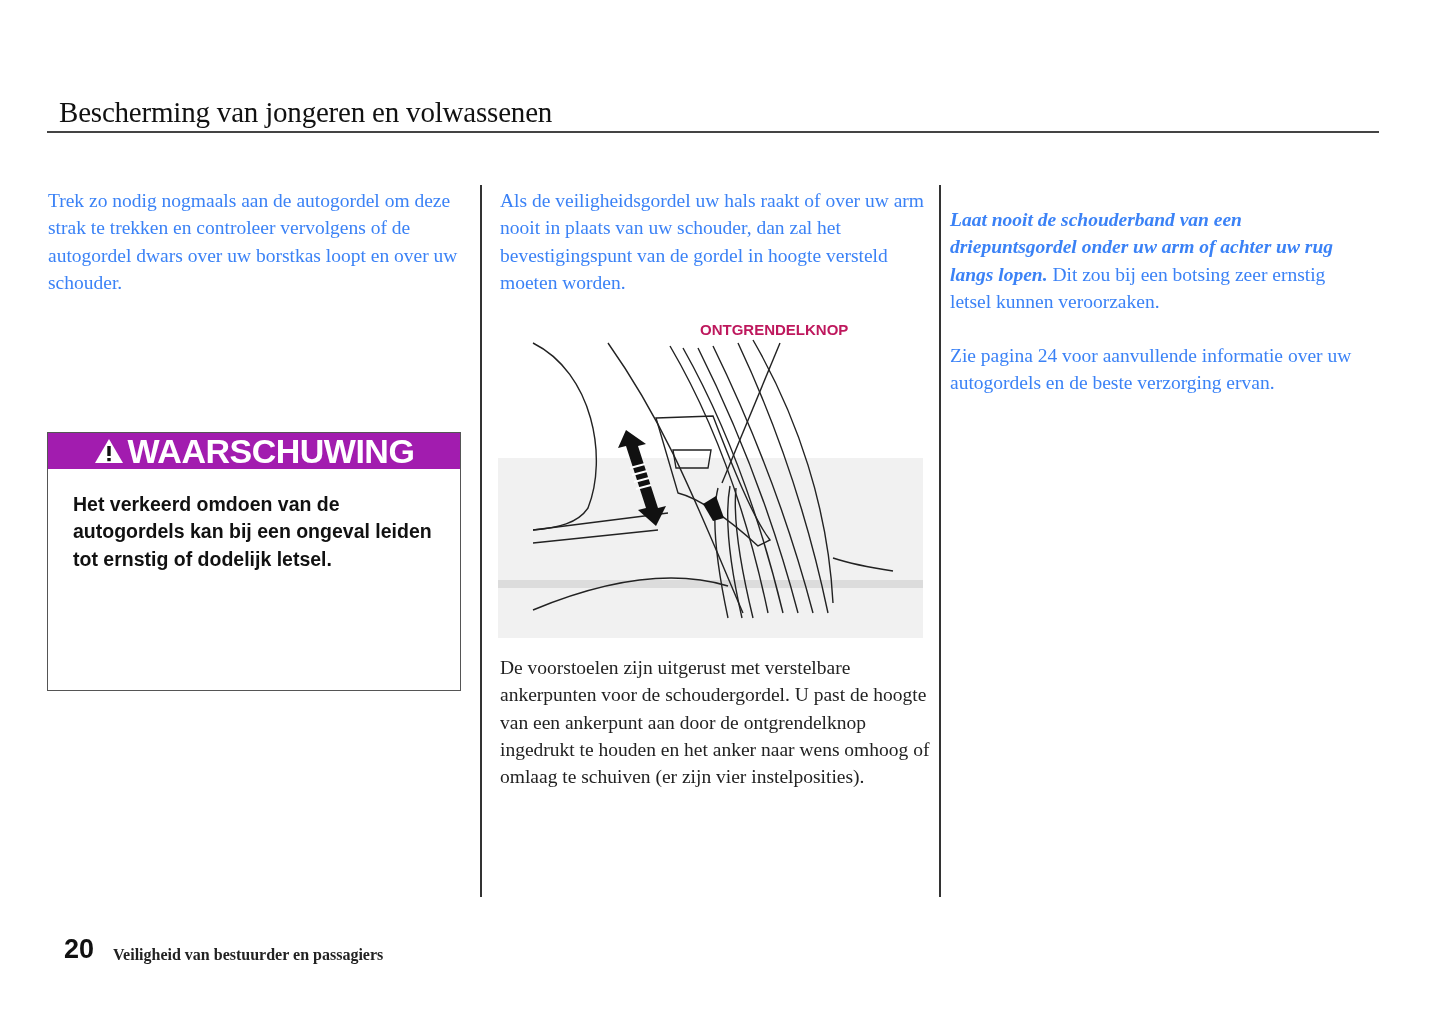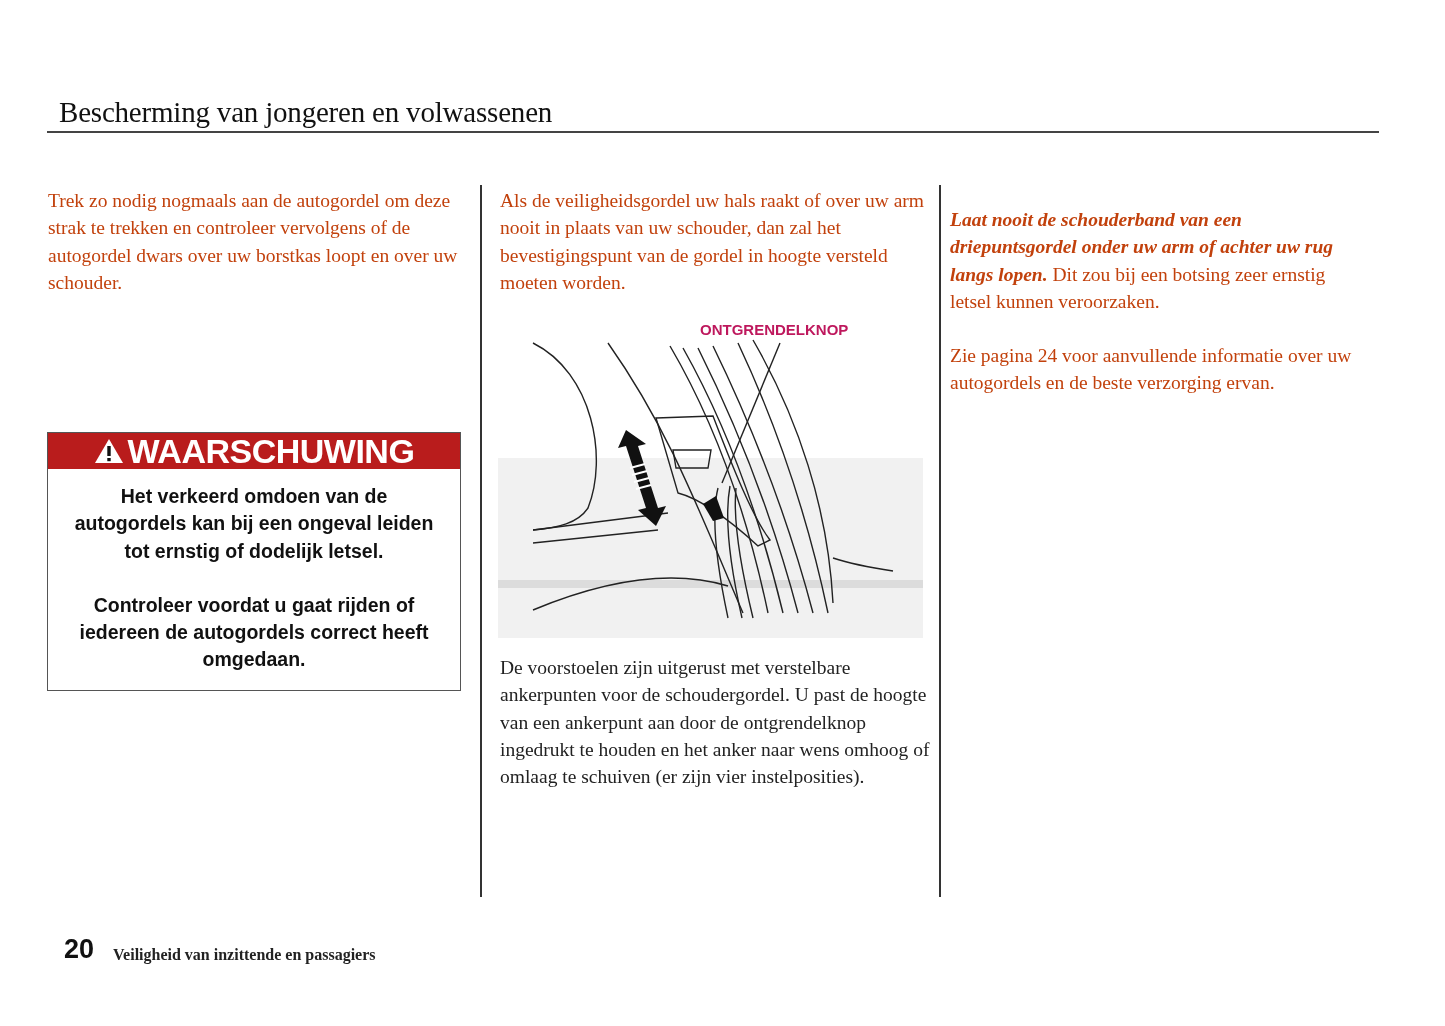--- a/index.html
+++ b/index.html
@@ -1,31 +1,31 @@
 <!DOCTYPE html>
 <html><head>
 <meta charset="utf-8">
 <style>
   html, body { margin:0; padding:0; background:#ffffff; }
   body { width:1445px; height:1026px; position:relative; overflow:hidden; color:#1a1a1a; font-family:"Liberation Serif", "DejaVu Serif", serif; }
   .title { position:absolute; left:47px; top:84px; font-size:29px; letter-spacing:-0.2px; color:#111; margin:12px; font-weight:normal; }
   .title-rule { position:absolute; left:47px; top:131px; width:1332px; height:2px; background:#444; }
-  .col { position:absolute; top:187px; font-size:19.5px; line-height:27.3px; color:#c2410c; }
+  .col { position:absolute; top:187px; font-size:19.5px; line-height:27.3px; color:#3b82f6; }
   .col p { margin:0 0 27px 0; }
   .col1 { left:48px; width:420px; }
   .col2 { left:500px; width:430px; }
   .col3 { left:950px; width:420px;margin-top:19px; }
   .vrule { position:absolute; top:185px; width:2px; height:712px; background:#333; }
   .vr1 { left:480px; } .vr2 { left:939px; }
   .bi { font-weight:bold; font-style:italic; }
   .warn { position:absolute; left:47px; top:432px; width:414px; height:259px; border:1px solid #555; box-sizing:border-box; }
-  .warn-head { background:#b91c1c; color:#fff; height:36px; display:flex; align-items:center; justify-content:center; font-family:"Liberation Sans", "DejaVu Sans", sans-serif; font-weight:bold; font-size:34px; letter-spacing:-0.5px; }
+  .warn-head { background:#a21caf; color:#fff; height:36px; display:flex; align-items:center; justify-content:center; font-family:"Liberation Sans", "DejaVu Sans", sans-serif; font-weight:bold; font-size:34px; letter-spacing:-0.5px; }
   .warn-head svg { margin-right:4px; }
   .warn-body { padding:14px 25px 0 25px; font-family:"Liberation Sans", "DejaVu Sans", sans-serif; font-weight:bold; font-size:19.5px; line-height:27.3px; color:#111; }
-  .warn-body p { margin:0 0 27px 0;text-align:center; }
+  .warn-body p { margin:8px 0 27px 0; }
   .figure { position:absolute; left:498px; top:318px; width:425px; height:325px; }
   .fig-label { position:absolute; left:700px; top:321px; font-family:"Liberation Sans", "DejaVu Sans", sans-serif; font-weight:bold; font-size:15px; color:#be185d; }
   .caption { position:absolute; left:500px; top:654px; width:430px; font-size:19.5px; line-height:27.3px; color:#222; }
   .footer-num { position:absolute; left:47px; top:934px; font-family:"Liberation Sans", "DejaVu Sans", sans-serif; font-weight:bold; font-size:27px; color:#111;margin-left:17px; }
   .footer-text { position:absolute; left:113px; top:946px; font-size:16px; font-weight:bold; color:#222; }
 </style>
 </head>
 <body>
 
 <h1 class="title">Bescherming van jongeren en volwassenen</h1>
@@ -42,21 +42,20 @@
   <div class="warn-head">
     <svg width="30" height="26" viewBox="0 0 30 26">
       <polygon points="15,1 29,25 1,25" fill="#fff"></polygon>
       <rect x="13.3" y="8" width="3.4" height="10" fill="#111"></rect>
       <rect x="13.3" y="20" width="3.4" height="3.2" fill="#111"></rect>
     </svg>
     <span>WAARSCHUWING</span>
   </div>
   <div class="warn-body">
     <p>Het verkeerd omdoen van de autogordels kan bij een ongeval leiden tot ernstig of dodelijk letsel.</p>
-    <p>Controleer voordat u gaat rijden of iedereen de autogordels correct heeft omgedaan.</p>
   </div>
 </div>
 
 <div class="col col2">
   <p>Als de veiligheidsgordel uw hals raakt of over uw arm nooit in plaats van uw schouder, dan zal het bevestigingspunt van de gordel in hoogte versteld moeten worden.</p>
 </div>
 
 <svg class="figure" viewBox="0 0 425 325">
   <rect x="0" y="140" width="425" height="180" fill="#f1f1f1"></rect>
   <rect x="0" y="262" width="425" height="8" fill="#dcdcdc"></rect>
@@ -102,13 +101,13 @@
 <div class="fig-label">ONTGRENDELKNOP</div>
 
 <div class="caption">De voorstoelen zijn uitgerust met verstelbare ankerpunten voor de schoudergordel. U past de hoogte van een ankerpunt aan door de ontgrendelknop ingedrukt te houden en het anker naar wens omhoog of omlaag te schuiven (er zijn vier instelposities).</div>
 
 <div class="col col3">
   <p><span class="bi">Laat nooit de schouderband van een driepuntsgordel onder uw arm of achter uw rug langs lopen.</span><span> Dit zou bij een botsing zeer ernstig letsel kunnen veroorzaken.</span></p>
   <p>Zie pagina 24 voor aanvullende informatie over uw autogordels en de beste verzorging ervan.</p>
 </div>
 
 <div class="footer-num">20</div>
-<div class="footer-text">Veiligheid van inzittende en passagiers</div>
+<div class="footer-text">Veiligheid van bestuurder en passagiers</div>
 
 </body></html>

